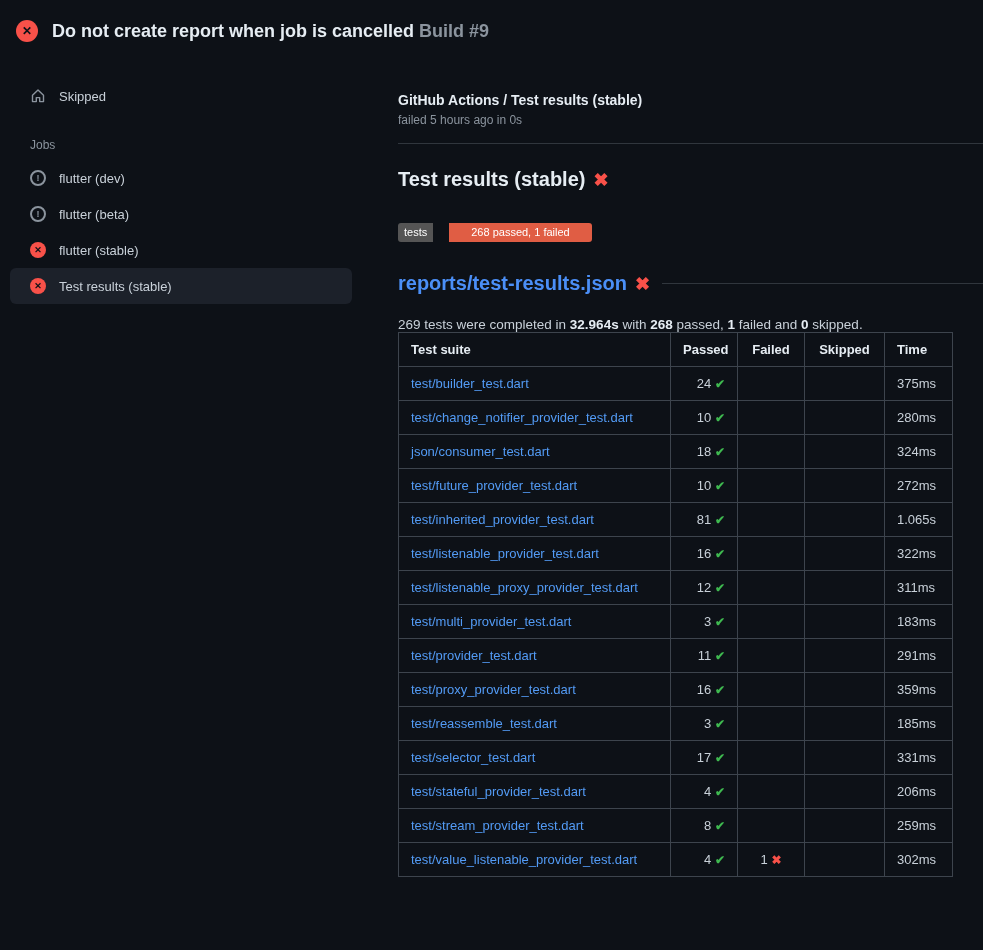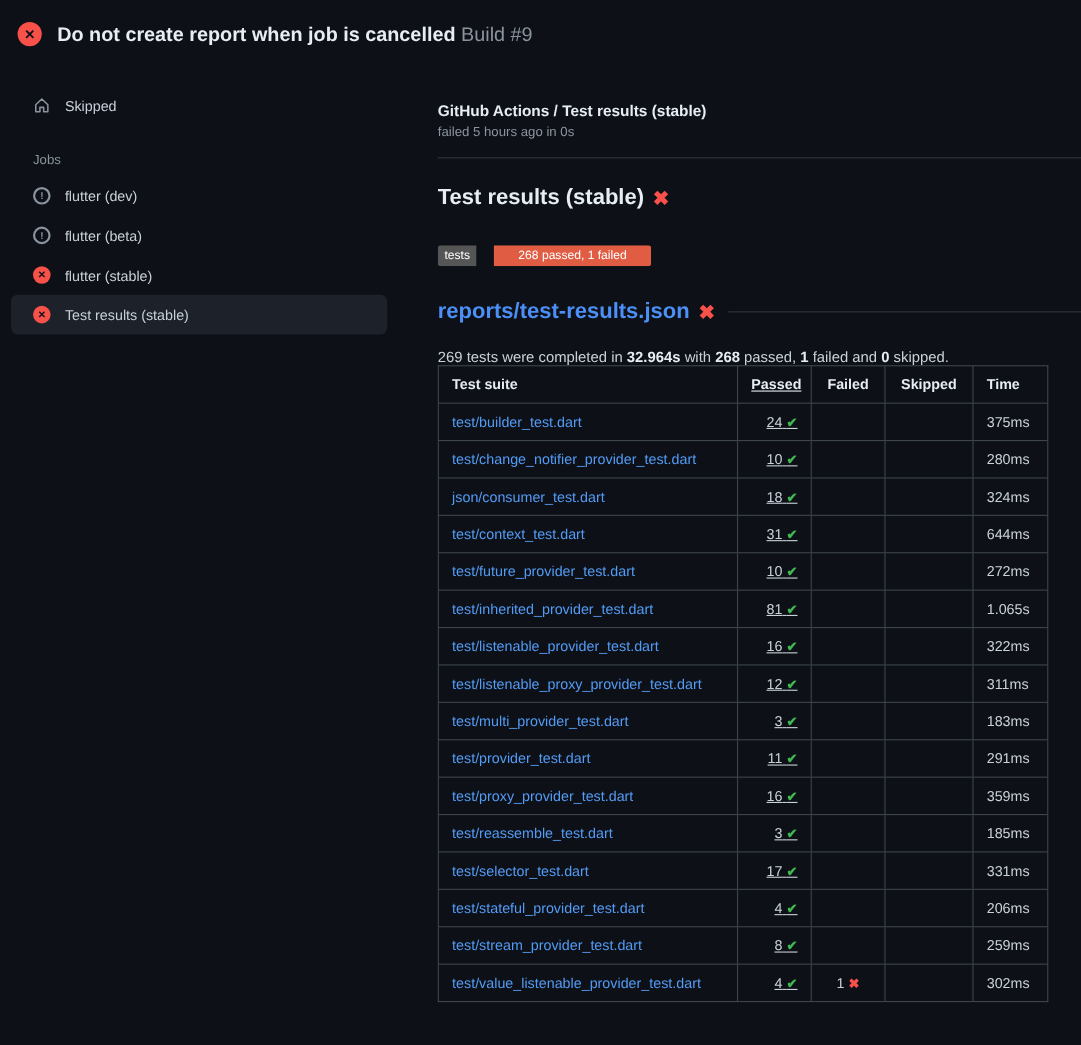--- a/index.html
+++ b/index.html
@@ -19,21 +19,21 @@
     border-radius:50%; display:inline-flex; align-items:center; justify-content:center;
     flex:none; font-weight:bold; line-height:1;
   }
   .status-circle.failed { background:var(--red); color:#0d1117; }
   .status-circle.neutral {
     background:transparent; border:2px solid #8b949e; color:#8b949e;
   }
   .status-circle.big { width:22px; height:22px; font-size:12px; }
   .status-circle.small { width:16px; height:16px; font-size:9px; }
   h1 { font-size:18px; font-weight:700; color:#e6edf3; white-space:nowrap; }
-  .build-num { color:#8b949e; font-weight:400; }
+  .build-num { color:#8b949e; font-weight:700; }
 
   .body-wrap { display:flex; }
 
   
   .sidebar { width:390px; flex:none; padding:22px 10px 0 10px; }
   .side-item {
     display:flex; align-items:center; gap:13px;
     width:342px; padding:10px 10px 10px 20px;
     border-radius:6px; font-size:13px; color:#c9d1d9; cursor:pointer;
   }
@@ -78,21 +78,21 @@
     font-size:13px;
     padding-left:24px;
   }
   th, td { border:1px solid #3d444d; padding:8px 12px; height:34px; }
   th { color:#e6edf3; font-weight:700; text-align:left; }
   col.c-suite  { width:272px; }
   col.c-passed { width:67px; }
   col.c-failed { width:67px; }
   col.c-skip   { width:80px; }
   col.c-time   { width:68px; }
-  th.num, td.cell-passed { text-align:right;text-decoration:underline; }
+  th.num, td.cell-passed { text-align:right; }
   th.ctr, td.cell-failed, td.cell-skipped { text-align:center; }
   td.suite a { color:var(--table-link); text-decoration:none; cursor:pointer; }
   td.cell-time { color:#c9d1d9; }
   .check { color:var(--green); font-size:12px; font-weight:700; }
   .xfail { color:var(--red); font-size:12px; font-weight:700; }
 </style>
 </head>
 <body>
 
 <header class="top">
@@ -193,27 +193,20 @@
   </tr>
 
   <tr>
     <td class="suite"><a>json/consumer_test.dart</a></td>
     <td class="cell-passed"><span>18</span> <span class="check">✔</span></td>
     <td class="cell-failed"></td>
     <td class="cell-skipped"></td>
     <td class="cell-time">324ms</td>
   </tr>
 
-  <tr>
-    <td class="suite"><a>test/context_test.dart</a></td>
-    <td class="cell-passed"><span>31</span> <span class="check">✔</span></td>
-    <td class="cell-failed"></td>
-    <td class="cell-skipped"></td>
-    <td class="cell-time">644ms</td>
-  </tr>
 
   <tr>
     <td class="suite"><a>test/future_provider_test.dart</a></td>
     <td class="cell-passed"><span>10</span> <span class="check">✔</span></td>
     <td class="cell-failed"></td>
     <td class="cell-skipped"></td>
     <td class="cell-time">272ms</td>
   </tr>
 
   <tr>

